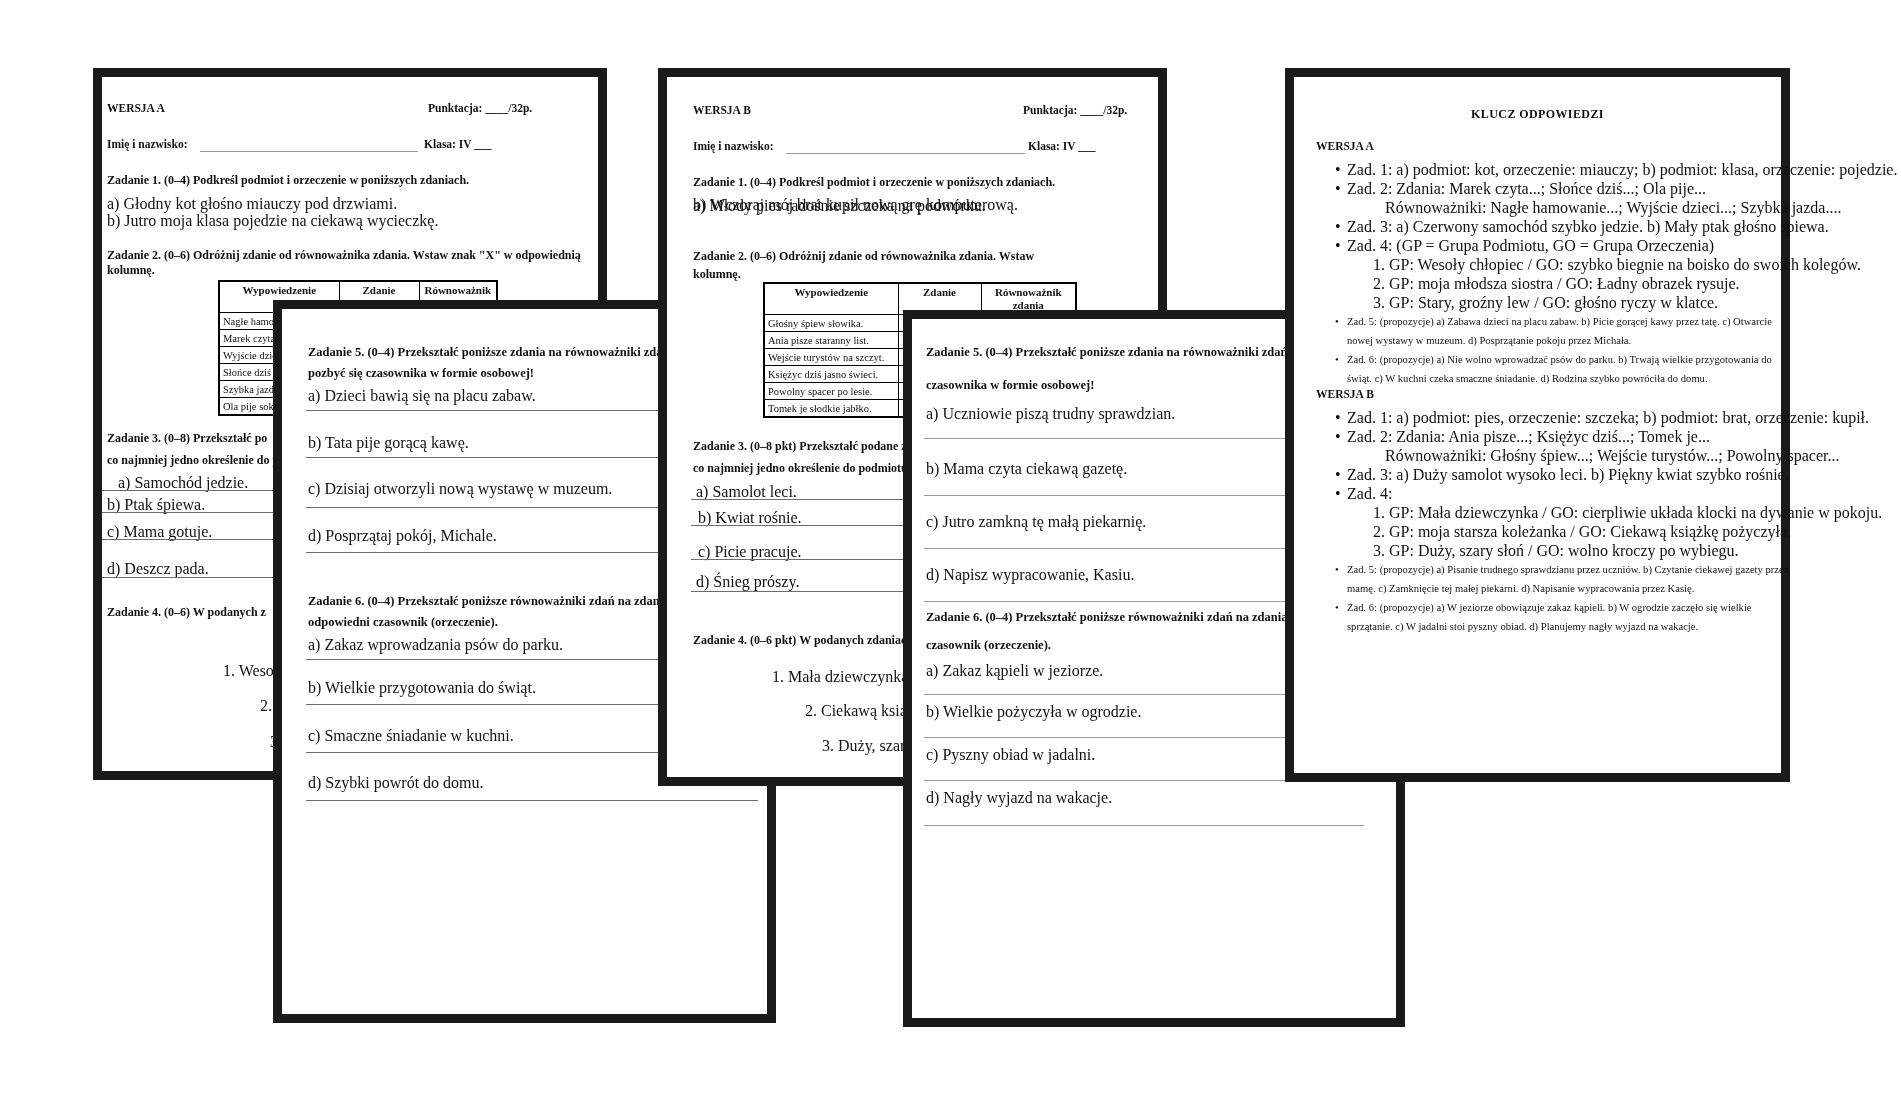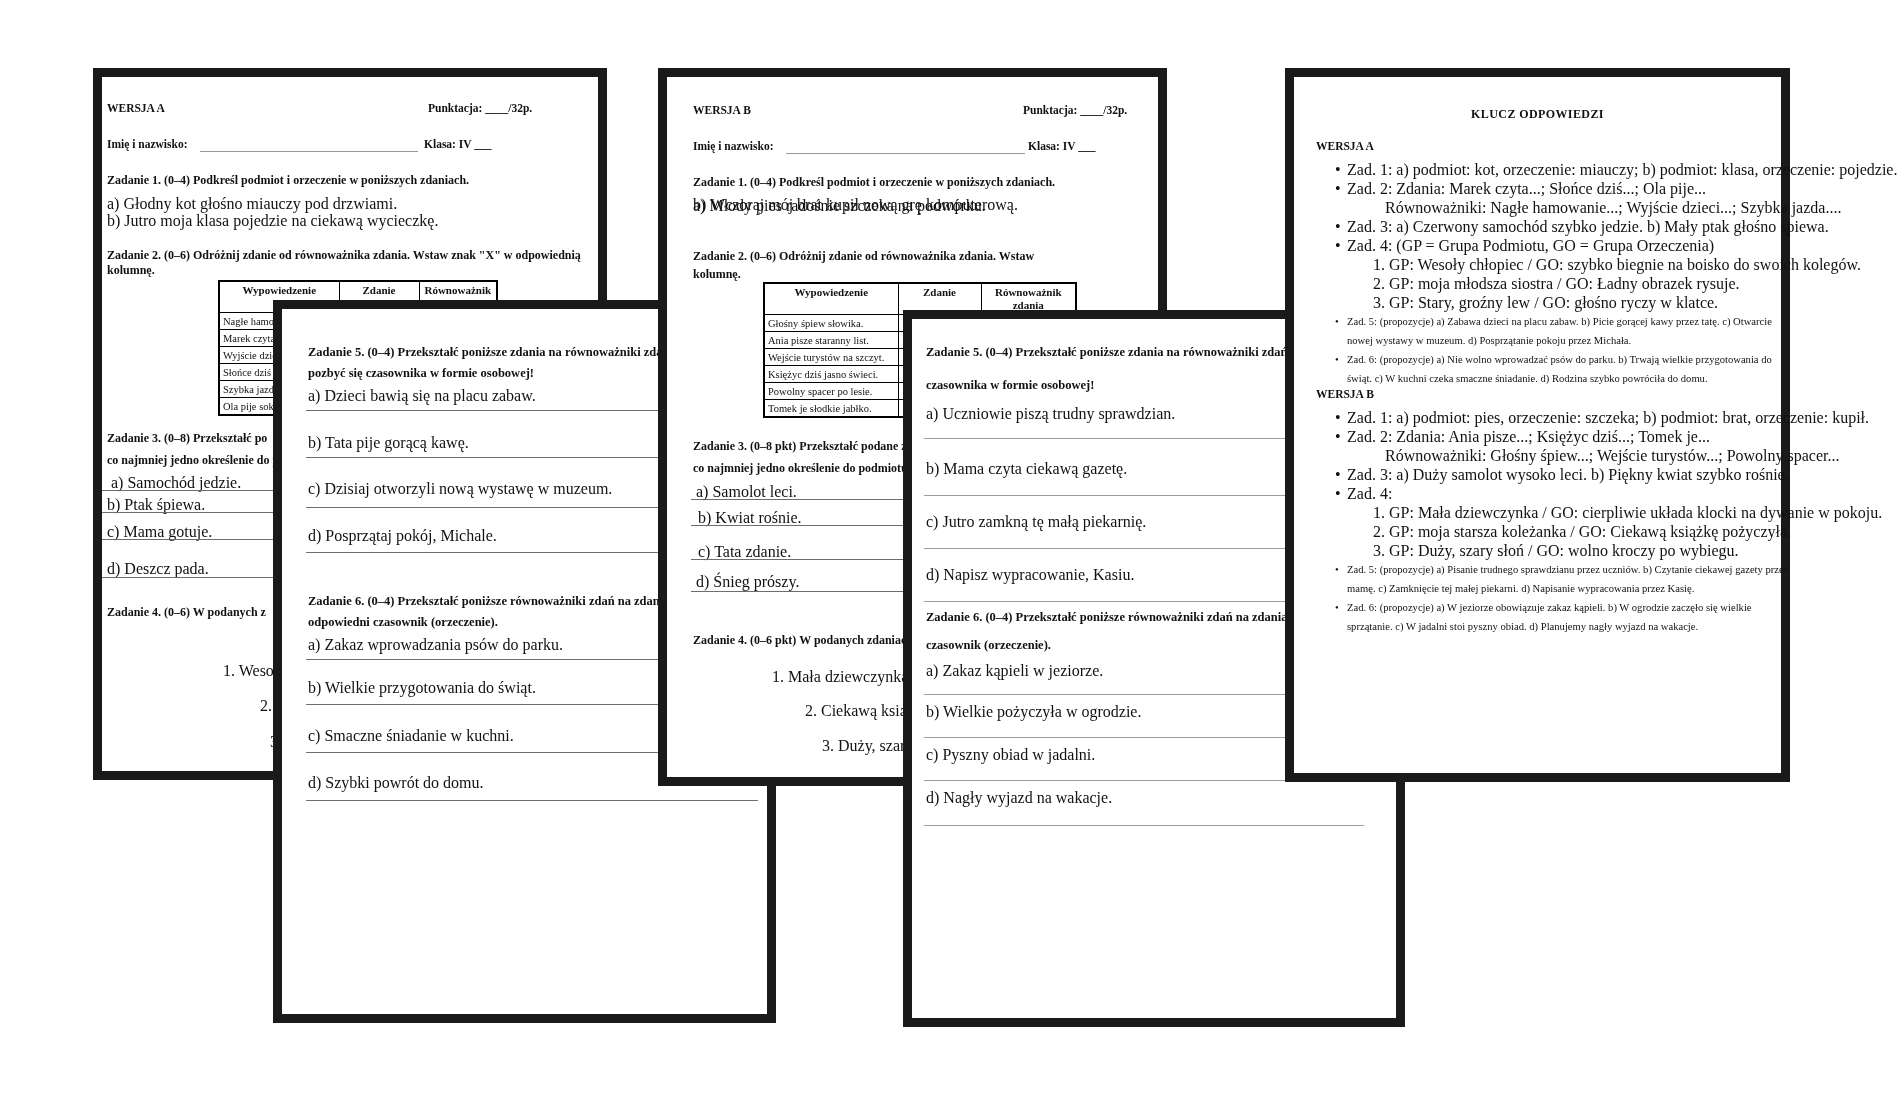--- a/index.html
+++ b/index.html
@@ -92,21 +92,21 @@
         <tr>
             <td>Ola pije sok</td>
             <td></td>
             <td></td>
           </tr>
       </tbody>
     </table>
 
     <div class="abs hd" style="left:5px;top:354px">Zadanie 3. (0–8) Przekształć po</div>
     <div class="abs hd" style="left:5px;top:376px">co najmniej jedno określenie do p</div>
-    <div class="abs t11" style="left:9px;top:397px">a) Samochód jedzie.</div>
+    <div class="abs t11" style="left:16px;top:397px">a) Samochód jedzie.</div>
     <div class="rule" style="left:0px;top:413px;width:445px"></div>
     <div class="abs t11" style="left:5px;top:419px">b) Ptak śpiewa.</div>
     <div class="rule" style="left:0px;top:435px;width:445px"></div>
     <div class="abs t11" style="left:5px;top:446px">c) Mama gotuje.</div>
     <div class="rule" style="left:0px;top:462px;width:445px"></div>
     <div class="abs t11" style="left:5px;top:483px">d) Deszcz pada.</div>
     <div class="rule" style="left:0px;top:500px;width:445px"></div>
 
     <div class="abs hd" style="left:5px;top:528px">Zadanie 4. (0–6) W podanych z</div>
     <div class="abs t11" style="left:121px;top:585px">1.  Wesoły c</div>
@@ -199,21 +199,21 @@
           </tr>
       </tbody>
     </table>
 
     <div class="abs hd" style="left:26px;top:362px">Zadanie 3. (0–8 pkt) Przekształć podane zdania po</div>
     <div class="abs hd" style="left:26px;top:384px">co najmniej jedno określenie do podmiotu i jedno</div>
     <div class="abs t11" style="left:29px;top:406px">a) Samolot leci.</div>
     <div class="rule" style="left:24px;top:422px;width:420px"></div>
     <div class="abs t11" style="left:31px;top:432px">b) Kwiat rośnie.</div>
     <div class="rule" style="left:24px;top:448px;width:420px"></div>
-    <div class="abs t11" style="left:31px;top:466px">c) Tata zdanie.</div>
+    <div class="abs t11" style="left:31px;top:466px">c) Picie pracuje.</div>
     <div class="rule" style="left:24px;top:482px;width:420px"></div>
     <div class="abs t11" style="left:29px;top:496px">d) Śnieg prószy.</div>
     <div class="rule" style="left:24px;top:514px;width:420px"></div>
 
     <div class="abs hd" style="left:26px;top:556px">Zadanie 4. (0–6 pkt) W podanych zdaniach wyzna</div>
     <div class="abs t11" style="left:105px;top:591px">1.  Mała dziewczynka cierpliw</div>
     <div class="abs t11" style="left:138px;top:625px">2.  Ciekawą książkę poż</div>
     <div class="abs t11" style="left:155px;top:660px">3.  Duży, szary słoń</div>
   </div>
 

